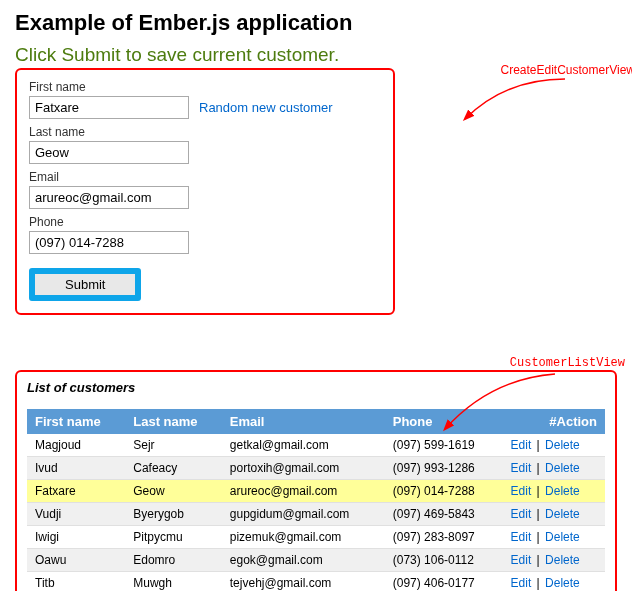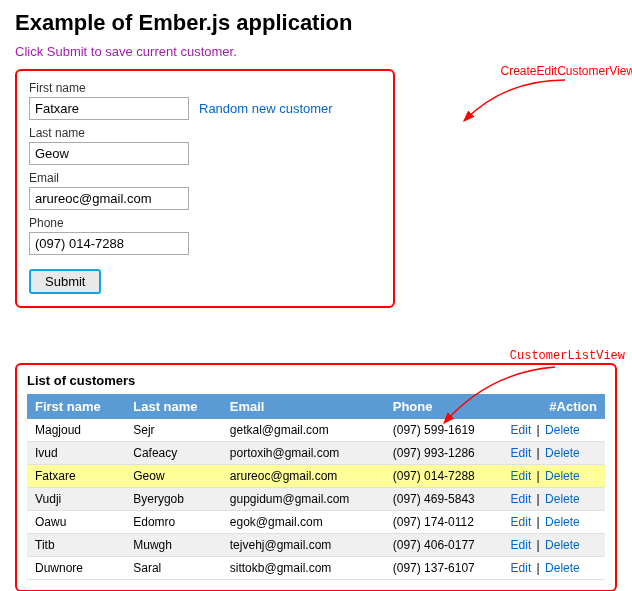--- a/index.html
+++ b/index.html
@@ -15,23 +15,23 @@
     h1 {
       font-size: 22px;
       font-weight: bold;
       margin-bottom: 8px;
     }
     .top-section {
       position: relative;
       margin-bottom: 10px;
     }
     .submit-hint {
-      color: #a21caf;
-      font-size: 13px;
-      margin-bottom: 10px;
+      color: #4d7c0f;
+      font-size: 19px;
+      margin-bottom: 2px;
     }
     .form-box {
       border: 2px solid red;
       border-radius: 6px;
       padding: 10px 12px 12px 12px;
       width: 380px;
       position: relative;
     }
     .form-row {
       margin-bottom: 6px;
@@ -55,39 +55,40 @@
       margin-left: 10px;
       font-size: 13px;
       cursor: pointer;
     }
     .first-name-row {
       display: flex;
       align-items: center;
     }
     .submit-btn {
       margin-top: 8px;
-      padding: 3px 14px;
+      padding: 3px 30px;
       font-size: 13px;
       background: #e8e8e8;
-      border: 2px solid #0ea5e9;
+      border: 6px solid #0ea5e9;
       cursor: pointer;
       border-radius: 3px;
     }
 
     
     .list-section {
       border: 2px solid red;
       border-radius: 6px;
       padding: 8px 10px 10px 10px;
       margin-top: 8px;
     }
     .list-title {
       font-weight: bold;
       font-size: 13px;
-      margin-bottom: 6px;
+      margin-bottom: 14px;
+      font-style: italic;
     }
     table {
       width: 100%;
       border-collapse: collapse;
     }
     thead tr {
       background: #5b9bd5;
       color: #fff;
     }
     thead th {
@@ -230,24 +231,31 @@
           <td class="action-cell"><a>Edit</a><span class="action-sep"> | </span><a>Delete</a></td>
         </tr>
         <tr>
           <td>Vudji</td>
           <td>Byerygob</td>
           <td>gupgidum@gmail.com</td>
           <td>(097) 469-5843</td>
           <td class="action-cell"><a>Edit</a><span class="action-sep"> | </span><a>Delete</a></td>
         </tr>
         <tr>
+          <td>Iwigi</td>
+          <td>Pitpycmu</td>
+          <td>pizemuk@gmail.com</td>
+          <td>(097) 283-8097</td>
+          <td class="action-cell"><a>Edit</a><span class="action-sep"> | </span><a>Delete</a></td>
+        </tr>
+        <tr>
           <td>Oawu</td>
           <td>Edomro</td>
           <td>egok@gmail.com</td>
-          <td>(097) 174-0112</td>
+          <td>(073) 106-0112</td>
           <td class="action-cell"><a>Edit</a><span class="action-sep"> | </span><a>Delete</a></td>
         </tr>
         <tr>
           <td>Titb</td>
           <td>Muwgh</td>
           <td>tejvehj@gmail.com</td>
           <td>(097) 406-0177</td>
           <td class="action-cell"><a>Edit</a><span class="action-sep"> | </span><a>Delete</a></td>
         </tr>
         <tr>

